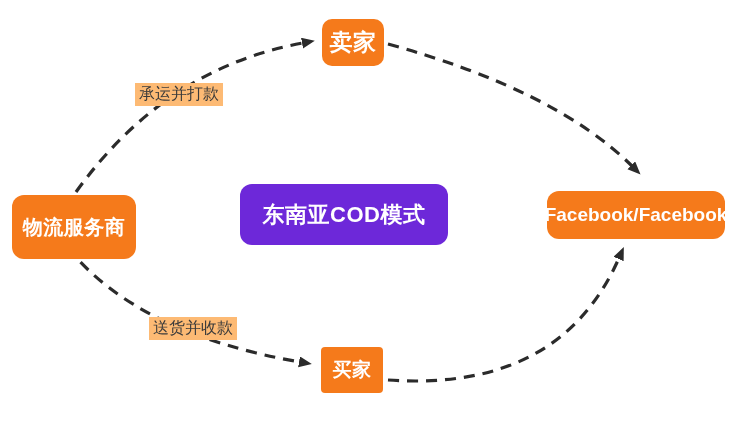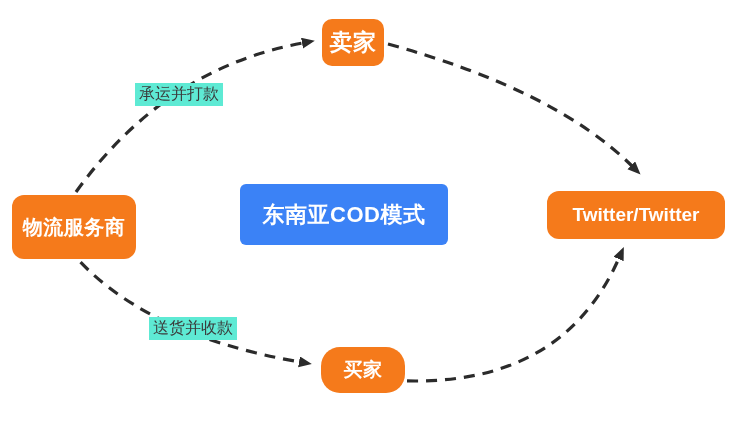--- a/index.html
+++ b/index.html
@@ -27,32 +27,32 @@
     align-items: center;
     justify-content: center;
     color: #ffffff;
     font-weight: bold;
     text-align: center;
     z-index: 3;
     letter-spacing: 0.5px;
     box-sizing: border-box;
   }
   .node.orange { background: #F57A1B; }
-  .node.blue   { background: #3b82f6; border-radius: 6px; }
+  .node.blue   { background: #6d28d9; }
 
   .node-seller    { left: 322px; top: 19px;  width: 62px;  height: 47px; border-radius: 10px; font-size: 23px; }
   .node-logistics { left: 12px;  top: 195px; width: 124px; height: 64px; border-radius: 12px; font-size: 20px; }
   .node-cod       { left: 240px; top: 184px; width: 208px; height: 61px; border-radius: 12px; font-size: 22px; }
   .node-social    { left: 547px; top: 191px; width: 178px; height: 48px; border-radius: 12px; font-size: 19px; letter-spacing: 0px; }
-  .node-buyer     { left: 321px; top: 347px; width: 84px;  height: 46px; border-radius: 19px; font-size: 19px; }
+  .node-buyer     { left: 321px; top: 347px; width: 62px;  height: 46px; border-radius: 4px; font-size: 19px; }
 
   .edge-label {
     position: absolute;
     z-index: 2;
-    background: #5eead4;
+    background: #fdba74;
     color: #3B3B3B;
     font-size: 16px;
     padding: 1px 4px;
     white-space: nowrap;
     transform: translateX(-50%);
   }
   .lbl-carry   { left: 179px; top: 83px; }
   .lbl-ads     { left: 531px; top: 83px; }
   .lbl-deliver { left: 193px; top: 317px; }
   .lbl-landing { left: 530px; top: 338px; }
@@ -73,16 +73,16 @@
     <path d="M 68 248 Q 138 334 300 362" fill="none" stroke="#2B2B2B" stroke-width="3.2" stroke-dasharray="11 8" marker-end="url(#arrowhead)"></path>
     <path d="M 388 380 Q 560 392 619 258" fill="none" stroke="#2B2B2B" stroke-width="3.2" stroke-dasharray="11 8" marker-end="url(#arrowhead)"></path>
   </svg>
 
   <div class="edge-label lbl-carry">承运并打款</div>
   <div class="edge-label lbl-deliver">送货并收款</div>
 
   <div class="node orange node-seller">卖家</div>
   <div class="node orange node-logistics">物流服务商</div>
   <div class="node blue node-cod">东南亚COD模式</div>
-  <div class="node orange node-social">Twitter/Twitter</div>
+  <div class="node orange node-social">Facebook/Facebook</div>
   <div class="node orange node-buyer">买家</div>
 
 </div>
 
 </body></html>

